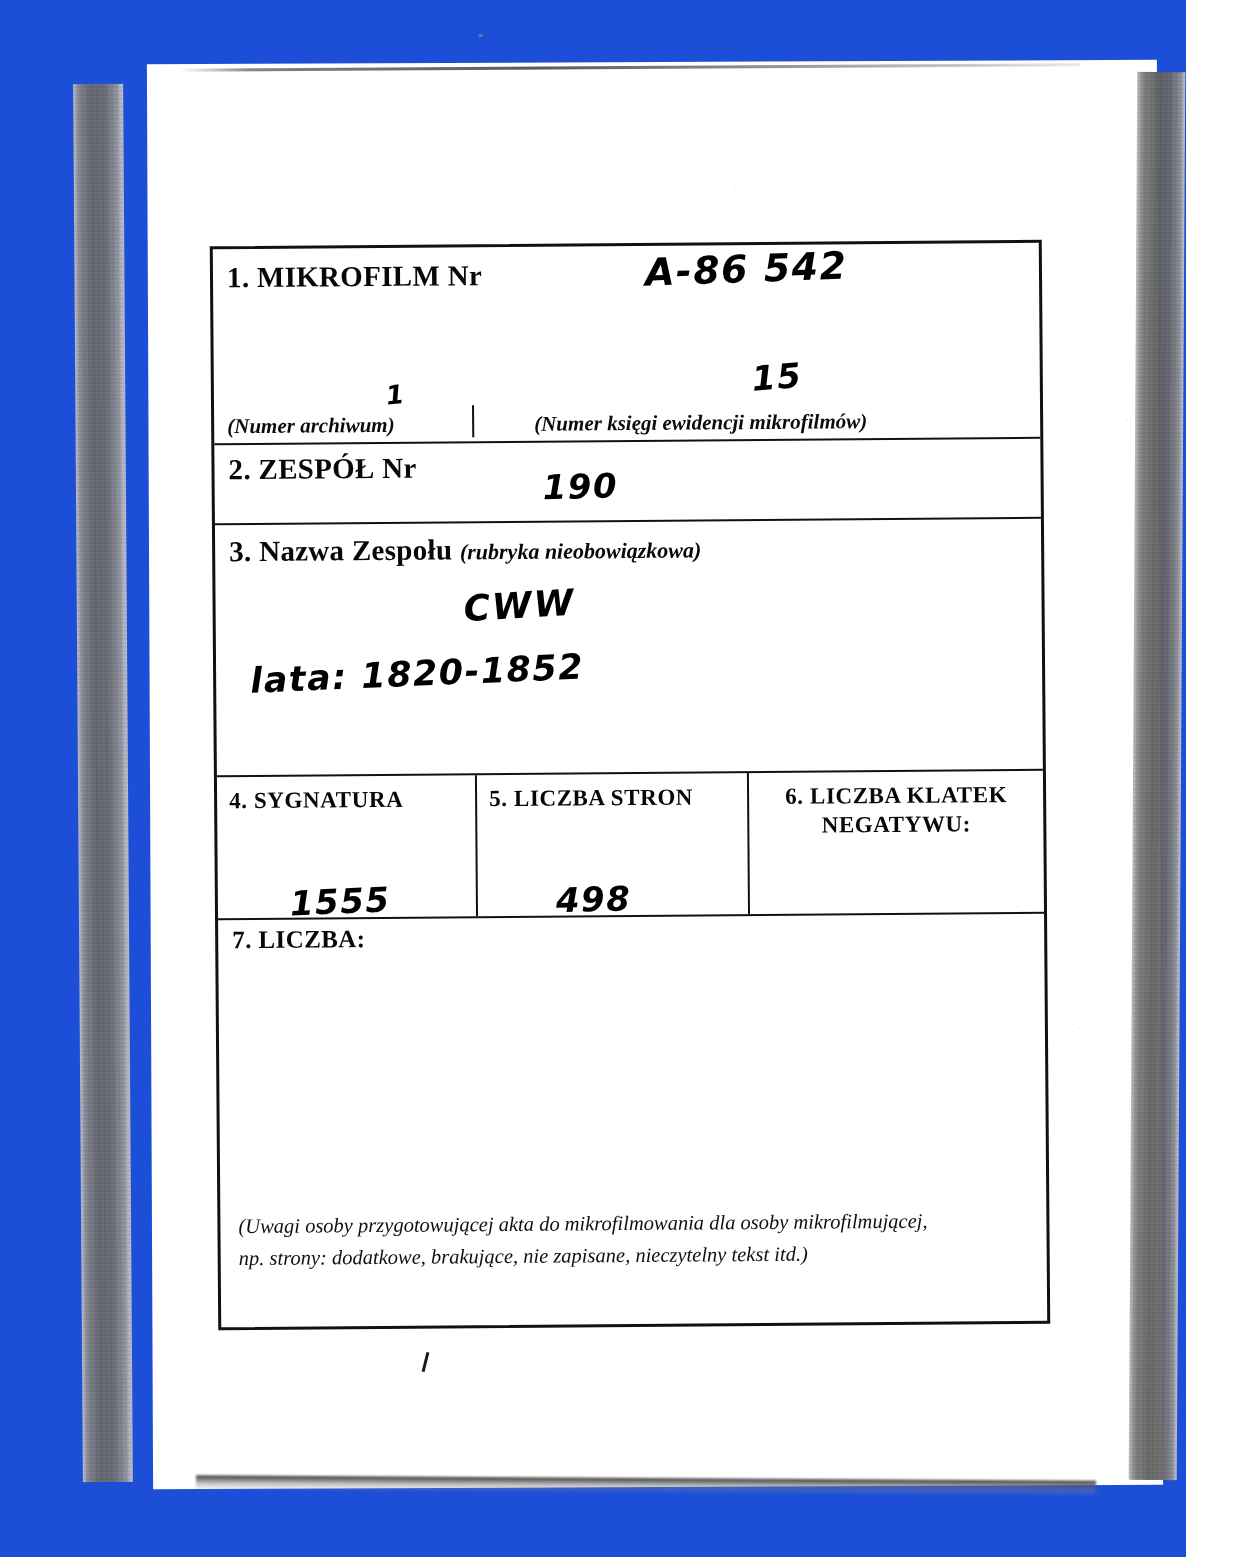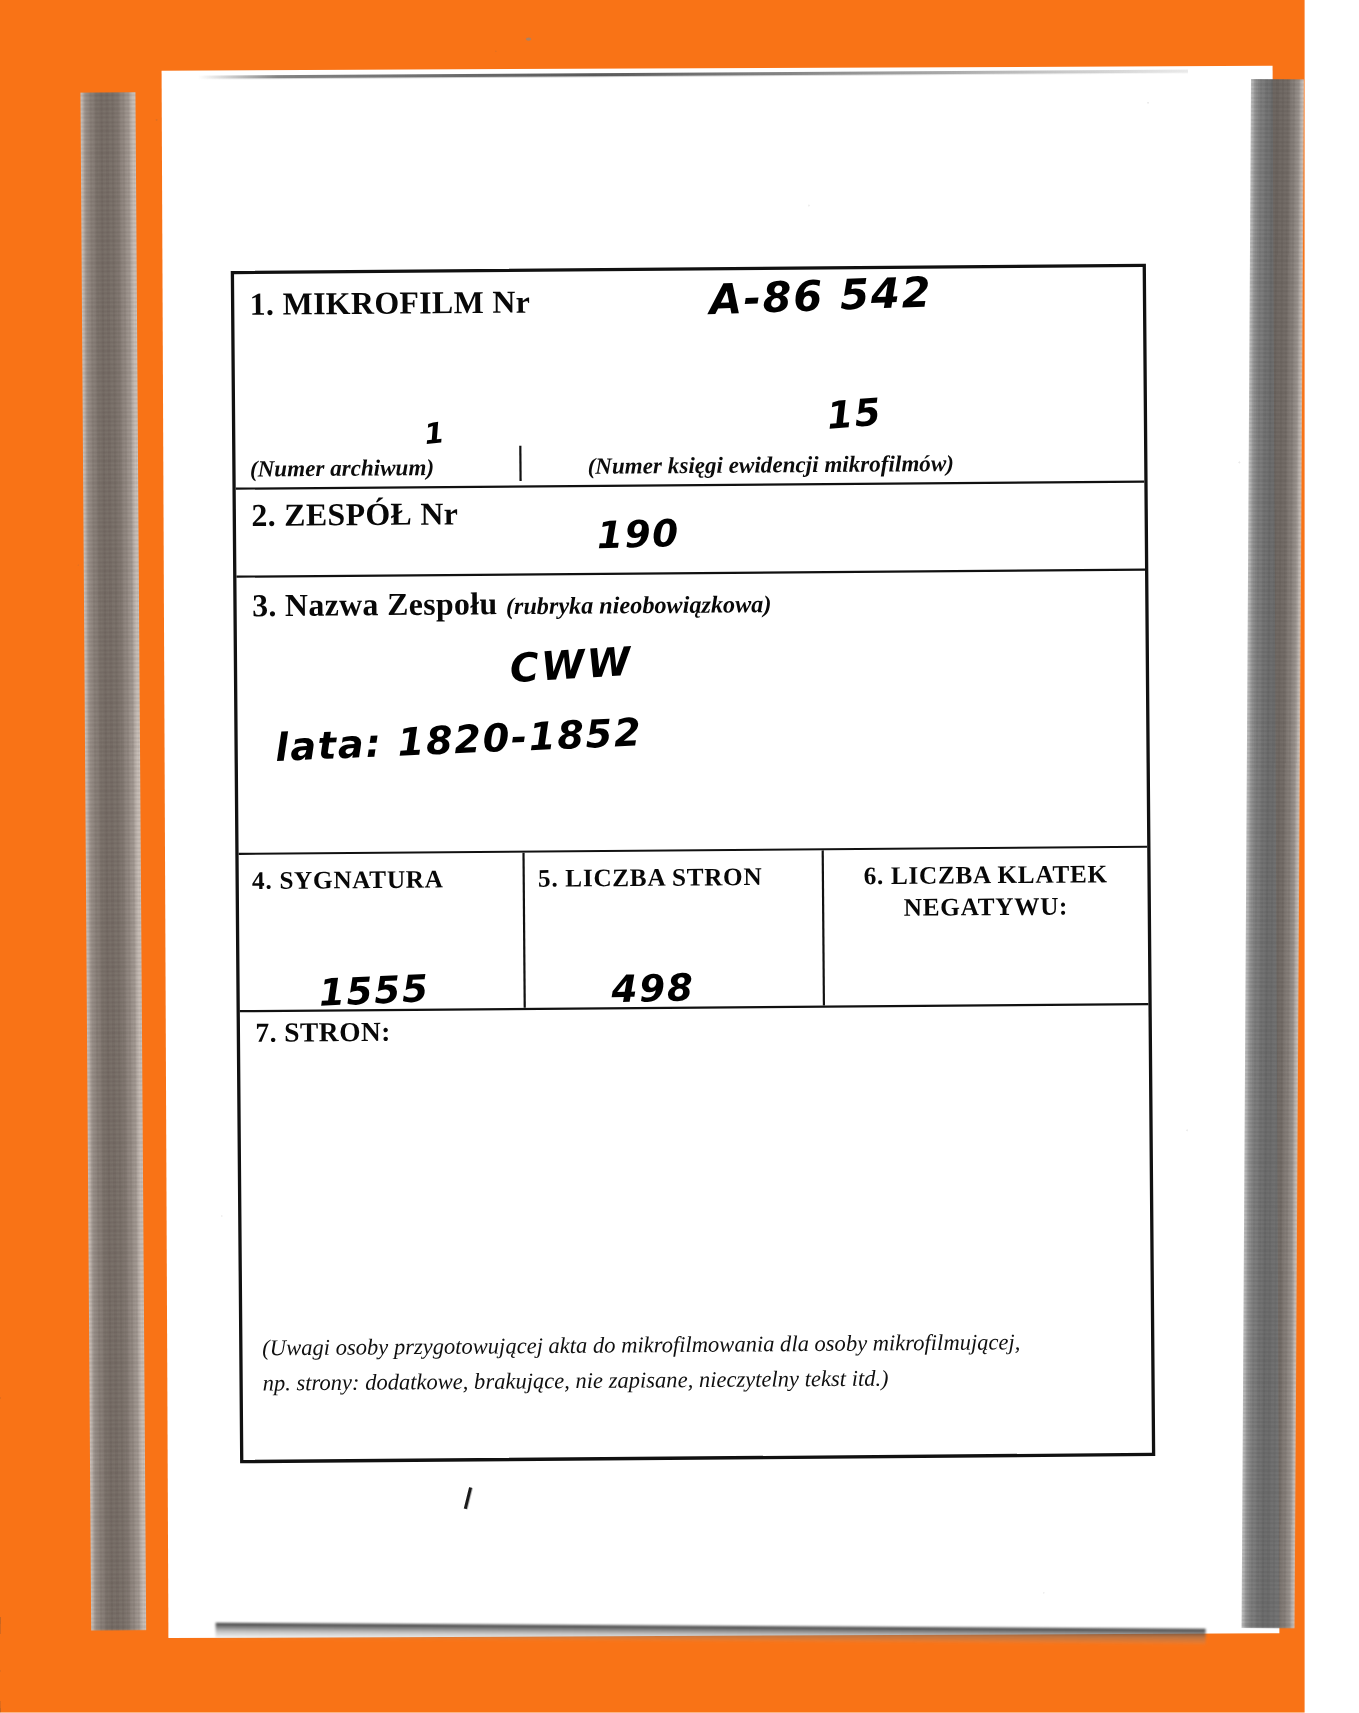--- a/index.html
+++ b/index.html
@@ -7,21 +7,21 @@
     margin: 0;
     padding: 0;
     background: #ffffff;
   }
 
   #scan-page {
     position: relative;
     width: 1186px;
     height: 1557px;
     overflow: hidden;
-    background: #f97316;
+    background: #1d4ed8;
     font-family: "Liberation Serif", serif;
   }
 
   
   .paper-sheet {
     position: absolute;
     left: 150px;
     top: 62px;
     width: 1010px;
     height: 1425px;
@@ -473,21 +473,21 @@
       </div>
 
       <div class="col col-klatek">
         <div class="col-head"><span>6.</span>&nbsp;<span>LICZBA  KLATEK</span><br><span>NEGATYWU:</span></div>
         <div class="col-value hand hand-md" style="left:70px;"></div>
       </div>
     </div>
 
     <div class="row row-uwagi">
 
-      <div class="uwagi-title"><span>7.</span>&nbsp;<span>STRON:</span></div>
+      <div class="uwagi-title"><span>7.</span>&nbsp;<span>LICZBA:</span></div>
 
       <div class="uwagi-footnote">
         <div>(Uwagi osoby przygotowującej akta do mikrofilmowania dla osoby mikrofilmującej,</div>
         <div>np. strony: dodatkowe, brakujące, nie zapisane, nieczytelny tekst itd.)</div>
       </div>
     </div>
 
   </div>
 </div>
 

